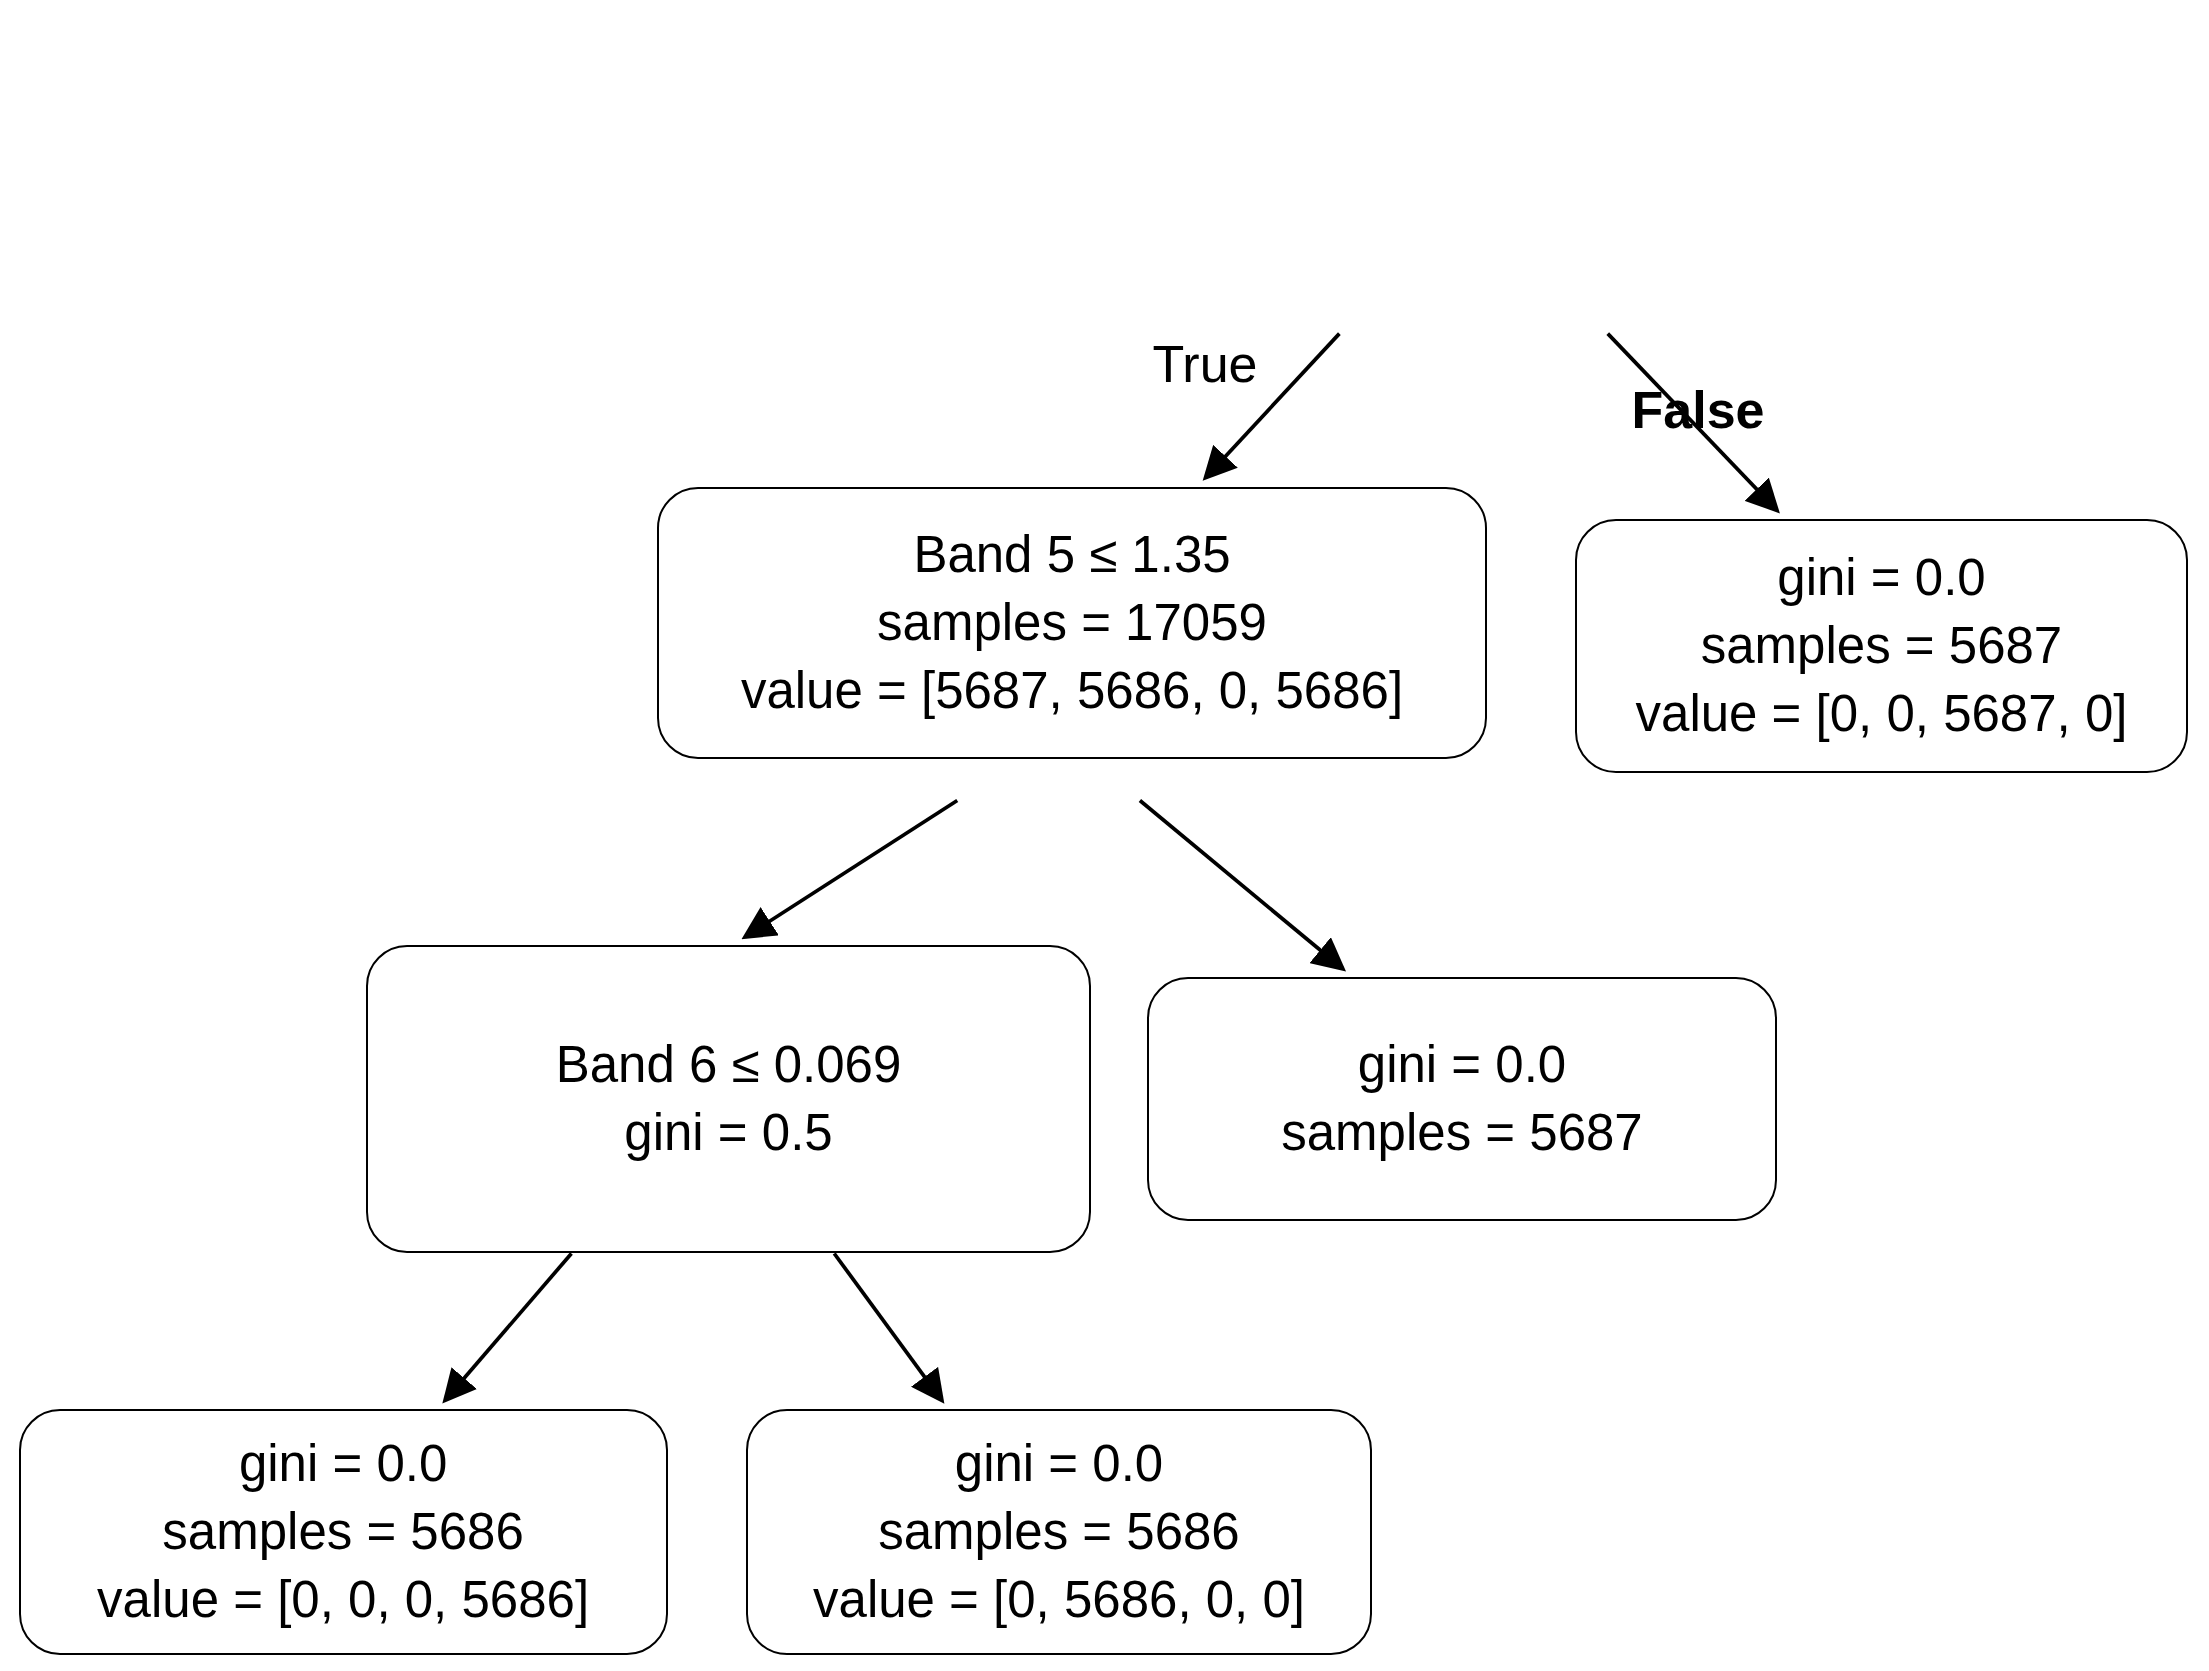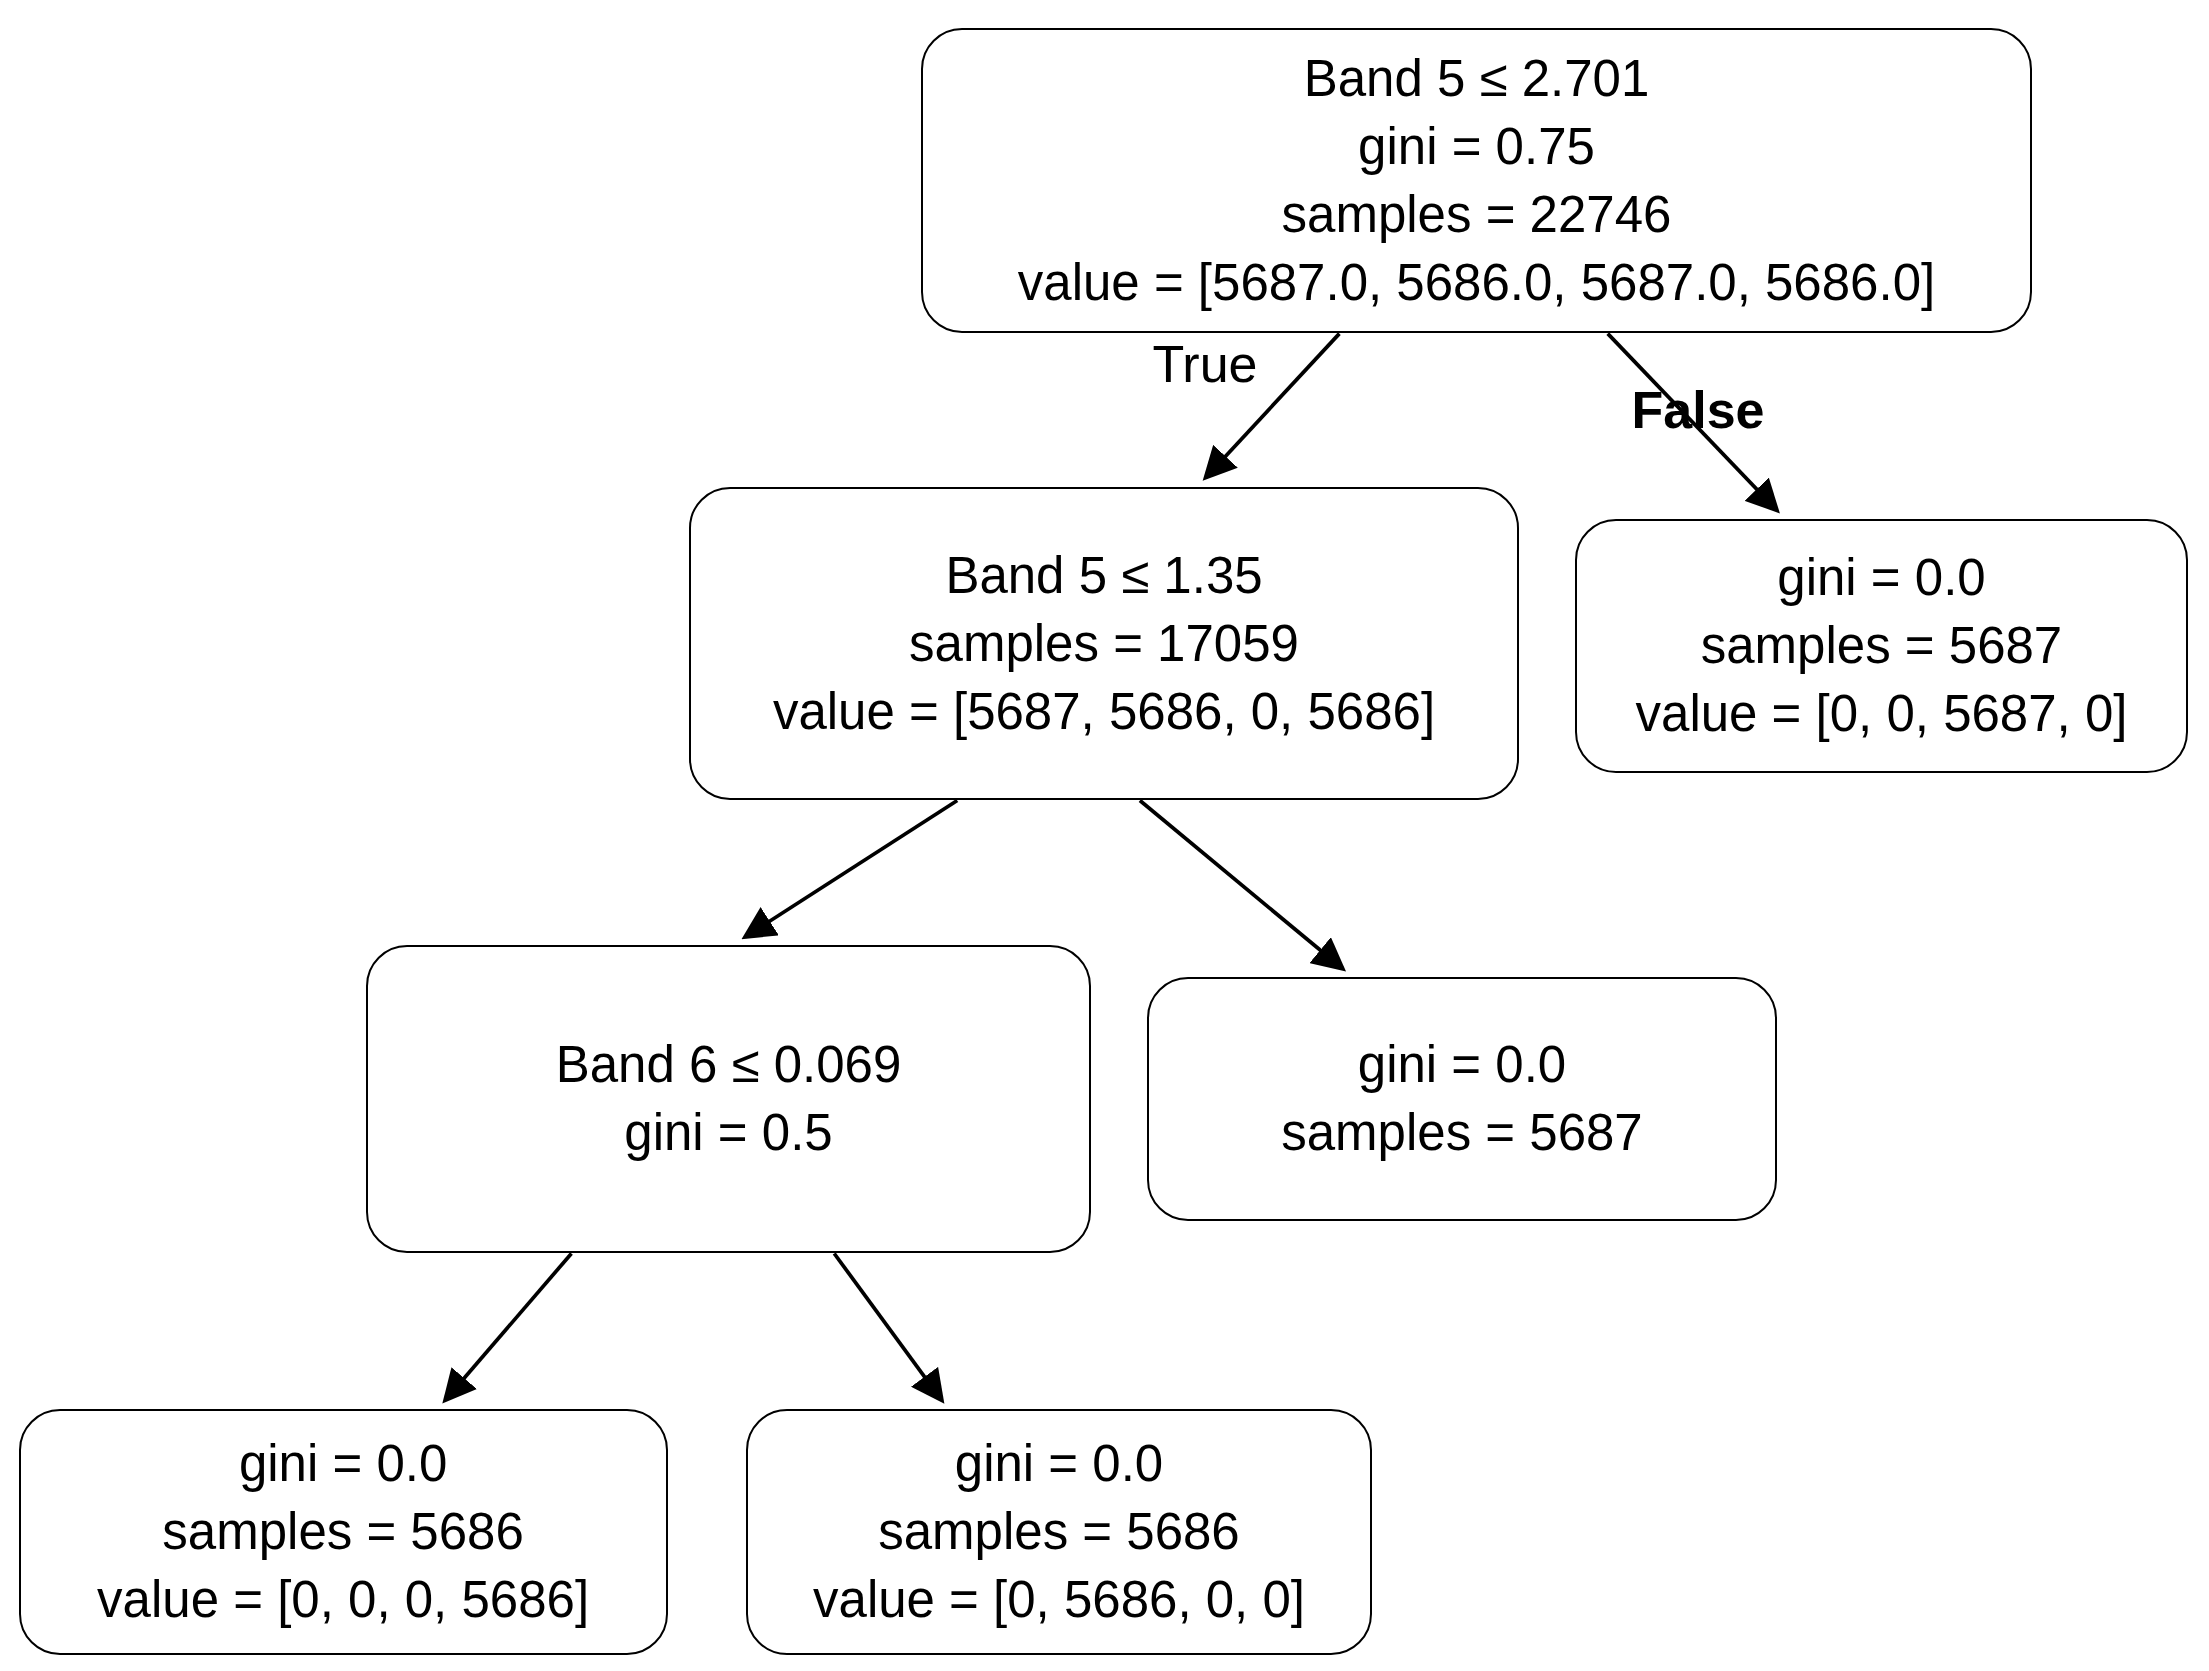--- a/index.html
+++ b/index.html
@@ -43,21 +43,21 @@
     display: block;
   }
   .edge-label {
     position: absolute;
     transform: translate(-50%, -50%);
     font-size: 52px;
     line-height: 1;
   }
   
   #node-root     { left:  921px; top:   28px; width: 1111px; height: 305px; }
-  #node-l1-left  { left:  657px; top:  487px; width:  830px; height: 313px; margin-left: 32px; }
+  #node-l1-left  { left:  657px; top:  487px; width:  830px; height: 272px; }
   #node-l1-right { left: 1575px; top:  519px; width:  613px; height: 254px; }
   #node-l2-left  { left:  334px; top: 945px; width:  725px; height: 308px; margin-left: 32px; }
   #node-l2-right { left: 1147px; top: 977px; width:  630px; height: 244px; }
   #node-l3-left  { left:   18.6px; top: 1409px; width:  649px; height: 246px; }
   #node-l3-right { left:  746px; top: 1409px; width:  626px; height: 246px; }
   #label-true    { left: 1205px; top: 364px; }
   #label-false   { left: 1698px; top: 410px; font-weight: bold; }
 </style>
 </head>
 <body>
@@ -71,26 +71,20 @@
       </marker>
     </defs>
     <line x1="1437" y1="358" x2="1294" y2="512" stroke="#000000" stroke-width="4" marker-end="url(#arrowhead)"></line>
     <line x1="1725" y1="358" x2="1906" y2="547" stroke="#000000" stroke-width="4" marker-end="url(#arrowhead)"></line>
     <line x1="1027" y1="859" x2="800" y2="1005" stroke="#000000" stroke-width="4" marker-end="url(#arrowhead)"></line>
     <line x1="1223" y1="859" x2="1440" y2="1039" stroke="#000000" stroke-width="4" marker-end="url(#arrowhead)"></line>
     <line x1="613" y1="1345" x2="478" y2="1502" stroke="#000000" stroke-width="4" marker-end="url(#arrowhead)"></line>
     <line x1="895" y1="1345" x2="1010" y2="1502" stroke="#000000" stroke-width="4" marker-end="url(#arrowhead)"></line>
   </svg>
 
-  <div class="node" id="node-root">
-    <span>Band 5 ≤ 2.701</span>
-    <span>gini = 0.75</span>
-    <span>samples = 22746</span>
-    <span>value = [5687.0, 5686.0, 5687.0, 5686.0]</span>
-  </div>
 
   <div class="edge-label" id="label-true">True</div>
   <div class="edge-label" id="label-false">False</div>
 
   <div class="node" id="node-l1-left">
     <span>Band 5 ≤ 1.35</span>
     <span>samples = 17059</span>
     <span>value = [5687, 5686, 0, 5686]</span>
   </div>
 

